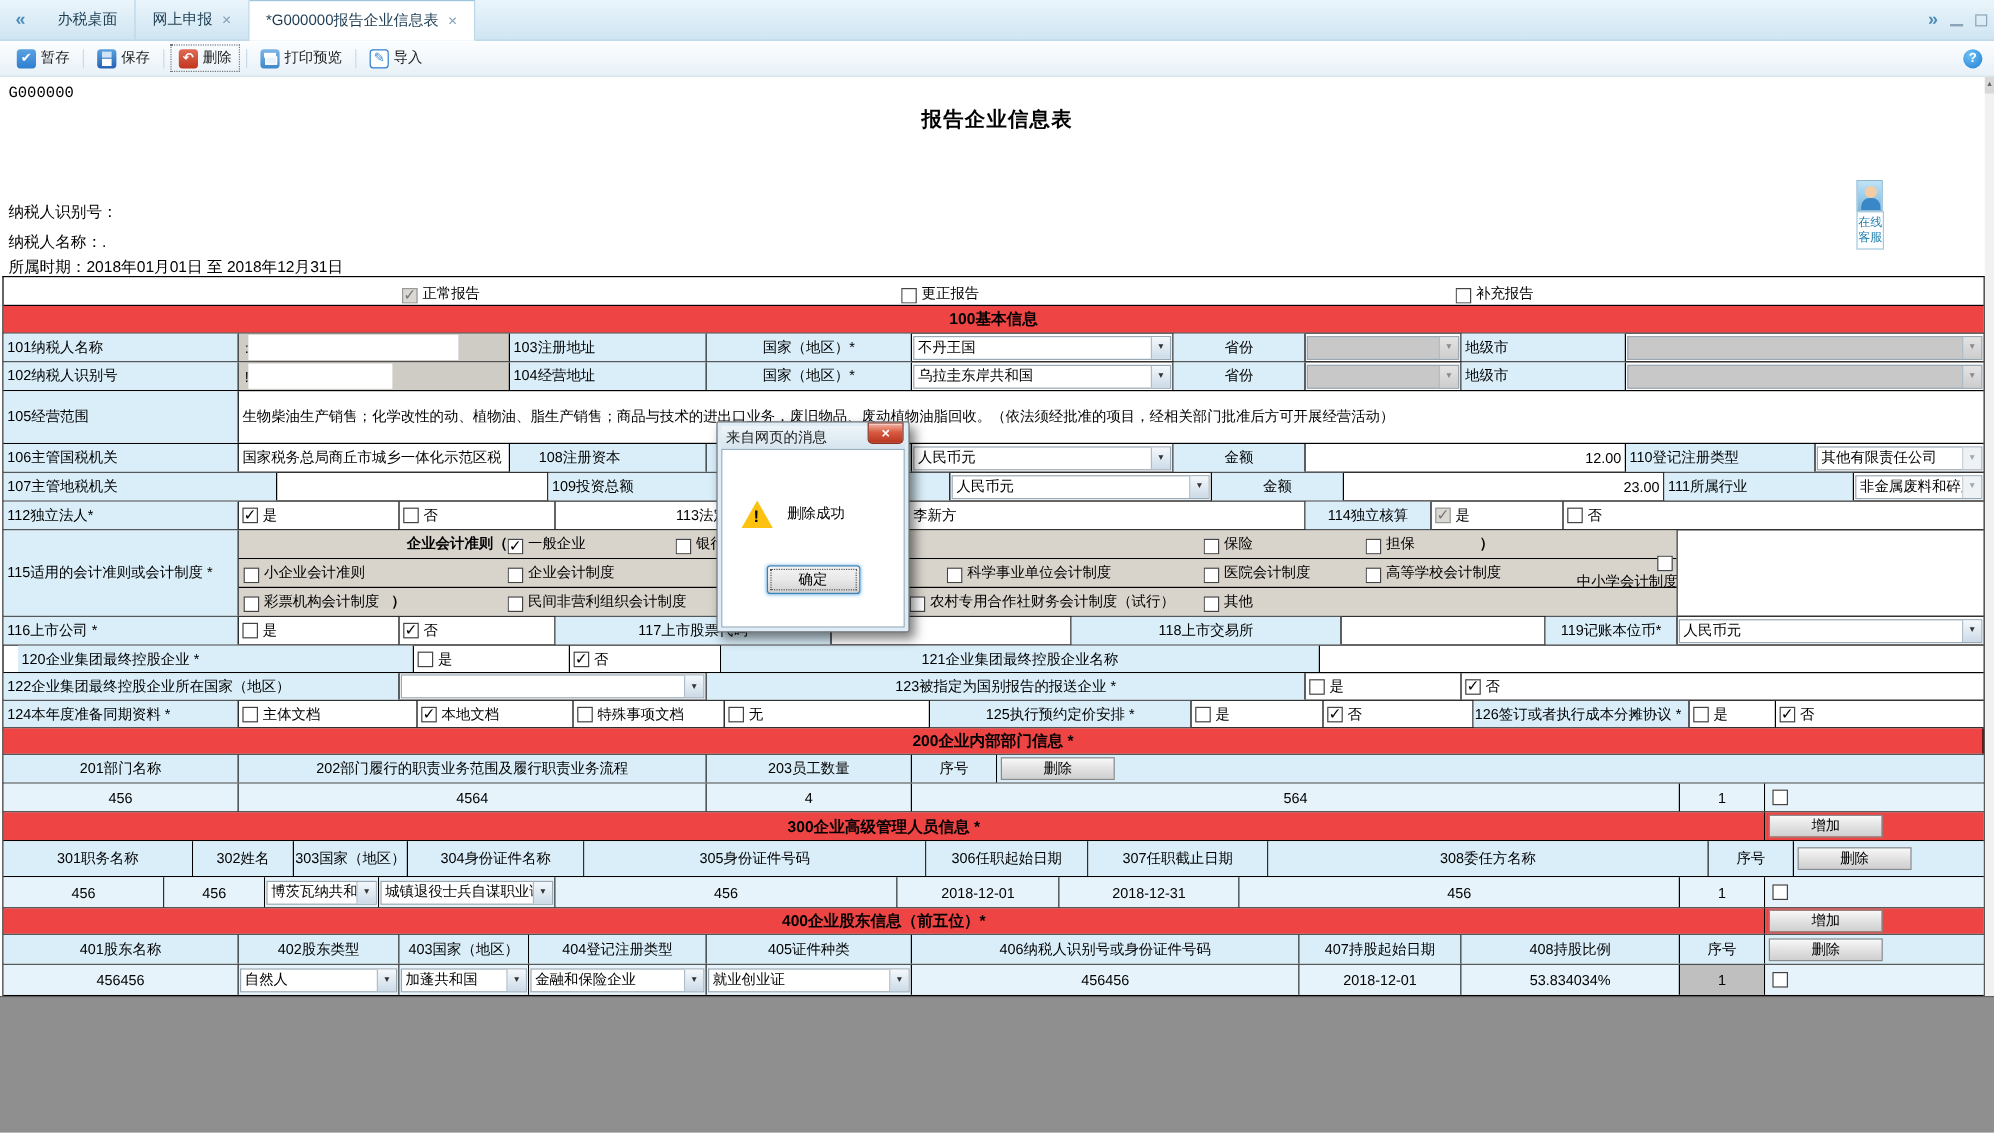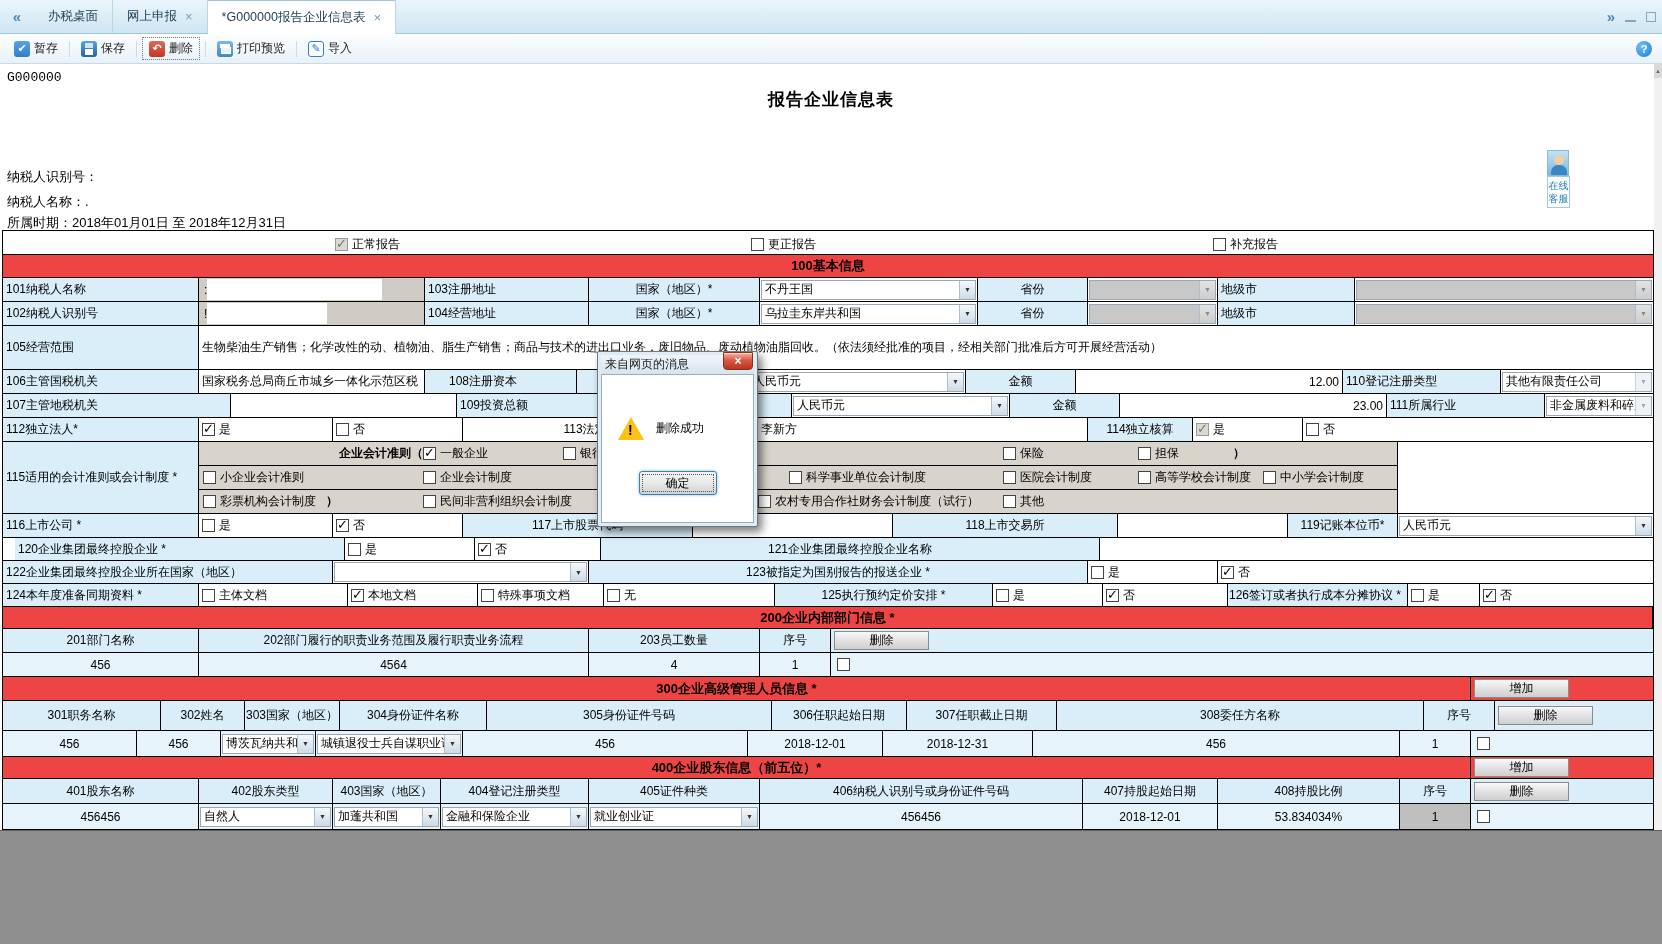--- a/index.html
+++ b/index.html
@@ -47,21 +47,21 @@
   .blue{background:#d9eef9;}
   .data{background:#e6f3fa;}
   .silver{background:#d8d4cc;}
   .bold{font-weight:bold;}
   .sec-title{background:#ef4444;font-weight:bold;font-size:13px;}
   
   .cb{width:13px;height:13px;border:1px solid #444;background:#fff;display:inline-block;position:relative;flex:none;margin-right:4px;}
   .cb.on::after{content:"✓";position:absolute;left:0px;top:-3px;font-size:13px;font-weight:bold;color:#000;}
   .cb.dim{background:#dbd8d2;border-color:#9a9a9a;}
   .cb.dim::after{color:#777;}
-  .opt{display:flex;align-items:center;overflow:hidden;white-space:nowrap;flex:none;}
+  .opt{display:flex;align-items:flex-end;overflow:hidden;white-space:nowrap;flex:none;}
   
   .sel{height:20px;margin:1px;background:#fff;border:1px solid #98a8b5;display:flex;align-items:center;flex:1;min-width:0;}
   .sel .tx{flex:1;overflow:hidden;white-space:nowrap;padding-left:3px;}
   .sel .ar{flex:none;width:16px;height:100%;border-left:1px solid #aebdc9;background:linear-gradient(#f4f8fb,#ccdbe8);display:flex;align-items:center;justify-content:center;font-size:7px;color:#333;cursor:pointer;}
   .sel.dis{background:#c8c8c8;}
   .sel.dis .ar{background:linear-gradient(#e3e3e3,#cdcdcd);color:#8a8a8a;}
   .sel.pale .ar{background:#eef2f5;color:#9aa8b2;border-left:1px solid #c7d3dc;}
   
   .redact{position:relative;background:#cfccc6;}
   .redact .patch{position:absolute;left:8px;top:1px;bottom:1px;background:#fff;}
@@ -231,21 +231,21 @@
     </div>
 
     <div class="tr" style="height:44px;">
       <div class="td blue" style="width:196px;">105经营范围</div>
       <div class="td last">生物柴油生产销售；化学改性的动、植物油、脂生产销售；商品与技术的进出口业务，废旧物品、废动植物油脂回收。（依法须经批准的项目，经相关部门批准后方可开展经营活动）</div>
     </div>
 
     <div class="tr" style="height:24px;">
       <div class="td blue" style="width:196px;">106主管国税机关</div>
       <div class="td" style="width:226px;">国家税务总局商丘市城乡一体化示范区税</div>
-      <div class="td blue" style="width:152px;padding-left:24px;">108注册资本</div>
+      <div class="td blue" style="width:164px;padding-left:24px;">108注册资本</div>
       <div class="td blue" style="width:171px;"></div>
       <div class="td" style="width:218px;padding:0;">
           <span class="sel">
             <span class="tx">人民币元</span>
             <span class="ar">▼</span>
           </span>
         </div>
       <div class="td blue c" style="width:110px;">金额</div>
       <div class="td r" style="width:267px;">12.00</div>
       <div class="td blue" style="width:158px;">110登记注册类型</div>
@@ -340,21 +340,21 @@
               <span>科学事业单位会计制度</span>
             </span>
           <span class="opt" style="width:135px;">
               <i class="cb"></i>
               <span>医院会计制度</span>
             </span>
           <span class="opt" style="width:125px;">
               <i class="cb"></i>
               <span>高等学校会计制度</span>
             </span>
-          <span class="opt" style="width:135px;">
+          <span class="opt" style="width:135px;flex-direction:column;">
               <i class="cb"></i>
               <span>中小学会计制度</span>
             </span>
         </div>
         <div style="height:23px;display:flex;align-items:center;" class="silver">
           <span class="opt" style="width:224px;padding-left:4px;">
               <i class="cb"></i>
               <span>彩票机构会计制度</span>
               <span class="bold" style="margin-left:10px;">）</span>
             </span>
@@ -481,20 +481,21 @@
       <div class="td blue c" style="width:171px;">203员工数量</div>
       <div class="td blue c" style="width:71px;">序号</div>
       <div class="td last blue" style="padding:0;">
           <button class="gbtn">删除</button>
         </div>
     </div>
     <div class="tr" style="height:24px;">
       <div class="td data c" style="width:196px;">456</div>
       <div class="td data c" style="width:390px;">4564</div>
       <div class="td data c" style="width:171px;">4</div>
+      <div class="td data c" style="width:640px;">564</div>
       <div class="td data c" style="width:71px;">1</div>
       <div class="td last data">
           <i class="cb" style="margin-left:3px;"></i>
         </div>
     </div>
 
     <div class="tr" style="height:24px;">
       <div class="td c sec-title" style="width:1468px;">300企业高级管理人员信息 *</div>
       <div class="td last sec-title" style="padding:0;">
           <button class="gbtn">增加</button>

